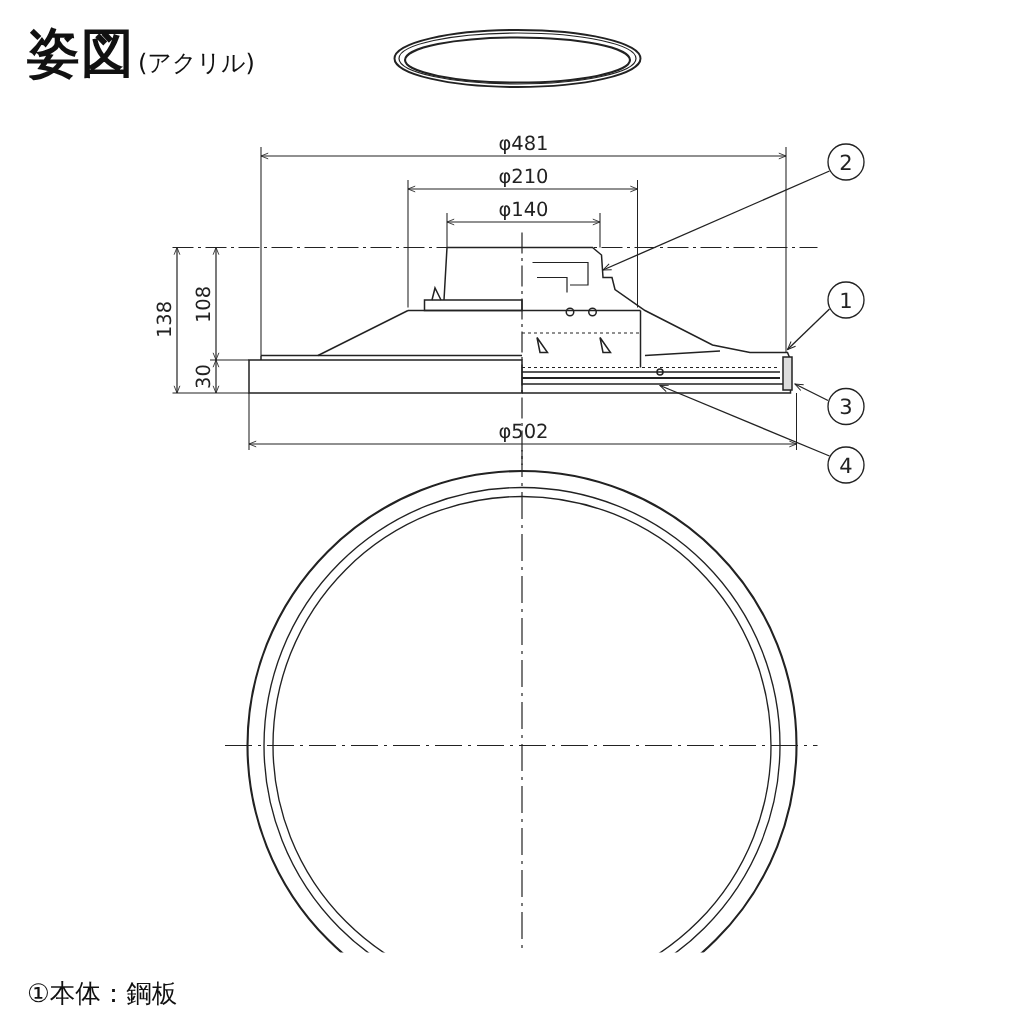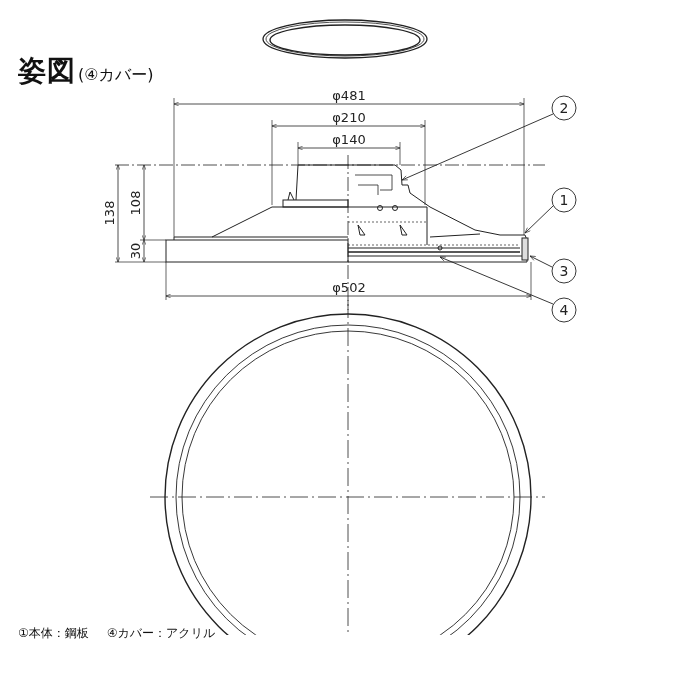--- a/index.html
+++ b/index.html
@@ -1,30 +1,30 @@
 <!DOCTYPE html>
 <html><head>
 <meta charset="utf-8">
 <style>
   html, body { margin: 0; padding: 0; background: #ffffff; }
   body { width: 680px; height: 680px; position: relative; overflow: hidden; font-family: "DejaVu Sans", sans-serif; color: #111; }
   .title { position: absolute; left: 18px; top: 12px; display: flex; align-items: baseline; }
-  .title-main { font-size: 28px; font-weight: bold; letter-spacing: 1px; margin-top: 40px; }
+  .title-main { font-size: 35px; font-weight: bold; letter-spacing: 1px; }
   .title-unit { font-size: 16px; margin-left: 2px; }
   svg.drawing { position: absolute; left: 0; top: 0; }
-  .legend { position: absolute; left: 18px; top: 625px; font-size: 12px; white-space: nowrap; display: flex; gap: 18px; }
+  .legend { position: absolute; left: 18px; top: 651px; font-size: 17px; white-space: nowrap; display: flex; gap: 18px; }
   .dim { font-family: "DejaVu Sans", sans-serif; font-size: 13px; fill: #222; }
   .callout-num { font-family: "DejaVu Sans", sans-serif; font-size: 14px; fill: #222; }
 </style>
 </head>
 <body>
 
 <div class="title">
   <span class="title-main">姿図</span>
-  <span class="title-unit">(④カバー)</span>
+  <span class="title-unit">(アクリル)</span>
 </div>
 
 <svg class="drawing" width="680" height="680" viewBox="0 0 680 680">
   <defs>
     <marker id="arr" viewBox="0 0 10 10" refX="10" refY="5" markerWidth="8" markerHeight="6" orient="auto-start-reverse">
       <path d="M0,1 L10,5 L0,9" fill="none" stroke="#222" stroke-width="1.2"></path>
     </marker>
   </defs>
 
   <g fill="none" stroke="#222">
@@ -119,14 +119,13 @@
       <circle cx="348" cy="497" r="172" stroke-width="0.9"></circle>
       <circle cx="348" cy="497" r="166" stroke-width="0.9"></circle>
     </g>
     <line x1="150" y1="497" x2="545" y2="497" stroke-dasharray="18,4,2,4" stroke-width="0.8"></line>
     <line x1="348" y1="300" x2="348" y2="632" stroke-dasharray="18,4,2,4" stroke-width="0.8"></line>
   </g>
 </svg>
 
 <div class="legend">
   <span>①本体：鋼板</span>
-  <span>④カバー：アクリル</span>
 </div>
 
 </body></html>

